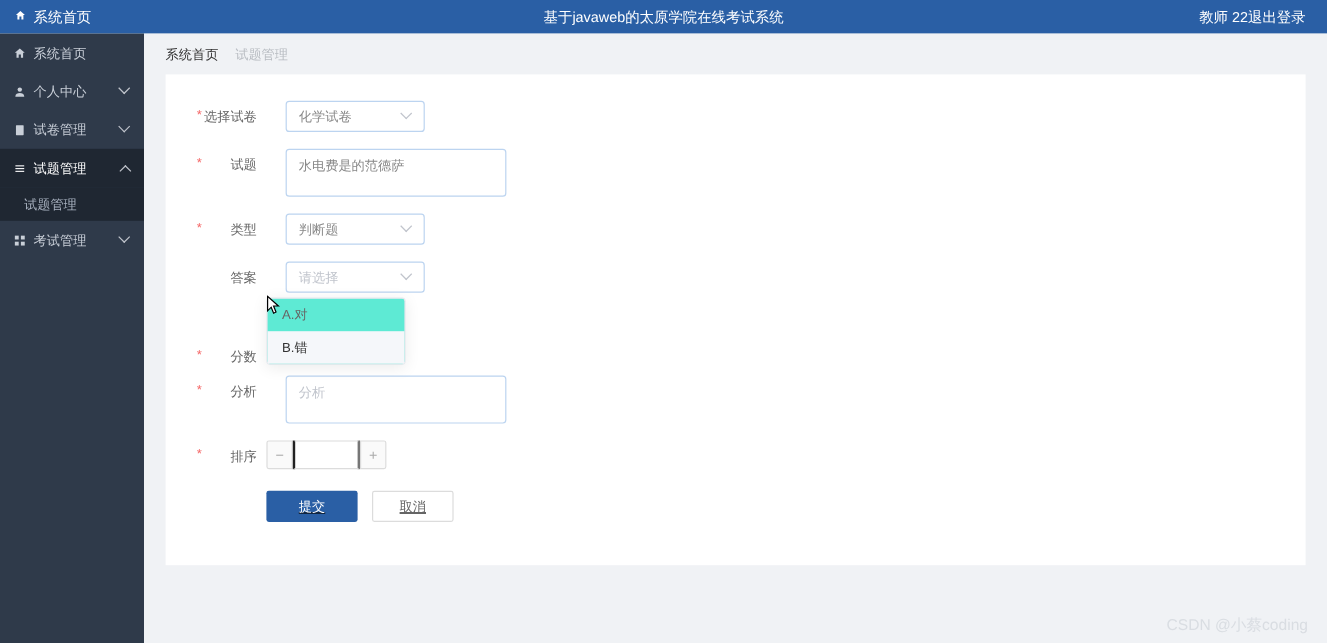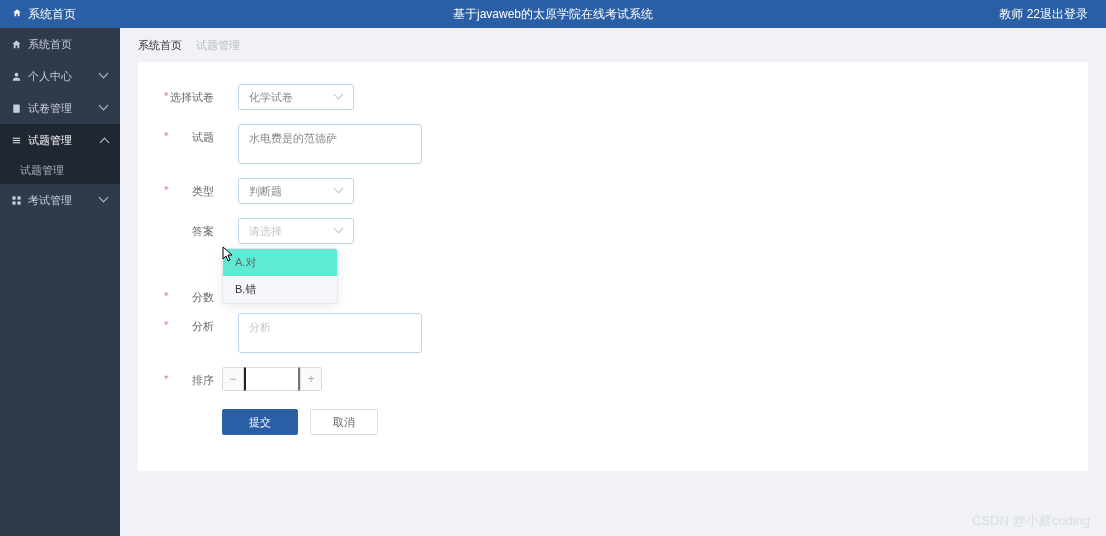--- a/index.html
+++ b/index.html
@@ -184,21 +184,21 @@
 
     <div class="form-row">
       <div class="form-label req">排序</div>
       <div class="stepper">
         <div class="step-btn" style="border-radius:2px 0 0 2px">−</div>
         <input class="step-mid" style="">
         <div class="step-btn" style="border-radius:0 2px 2px 0">+</div>
       </div>
     </div>
 
-    <div class="form-row" style="margin-top:18px;">
+    <div class="form-row" style="margin-top:18px;text-decoration:underline;">
       <div class="form-label"></div>
       <button class="btn-primary">提交</button>
       <button class="btn-default">取消</button>
     </div>
 
     <div class="cursor" style="left:84px; top:184px;">
       <svg width="12" height="16" viewBox="0 0 12 16">
           <path d="M1 1l0 12 3-3 2 5 2-1-2-5 4 0z" fill="#fff" stroke="#000" stroke-width="1"></path>
         </svg>
     </div>

